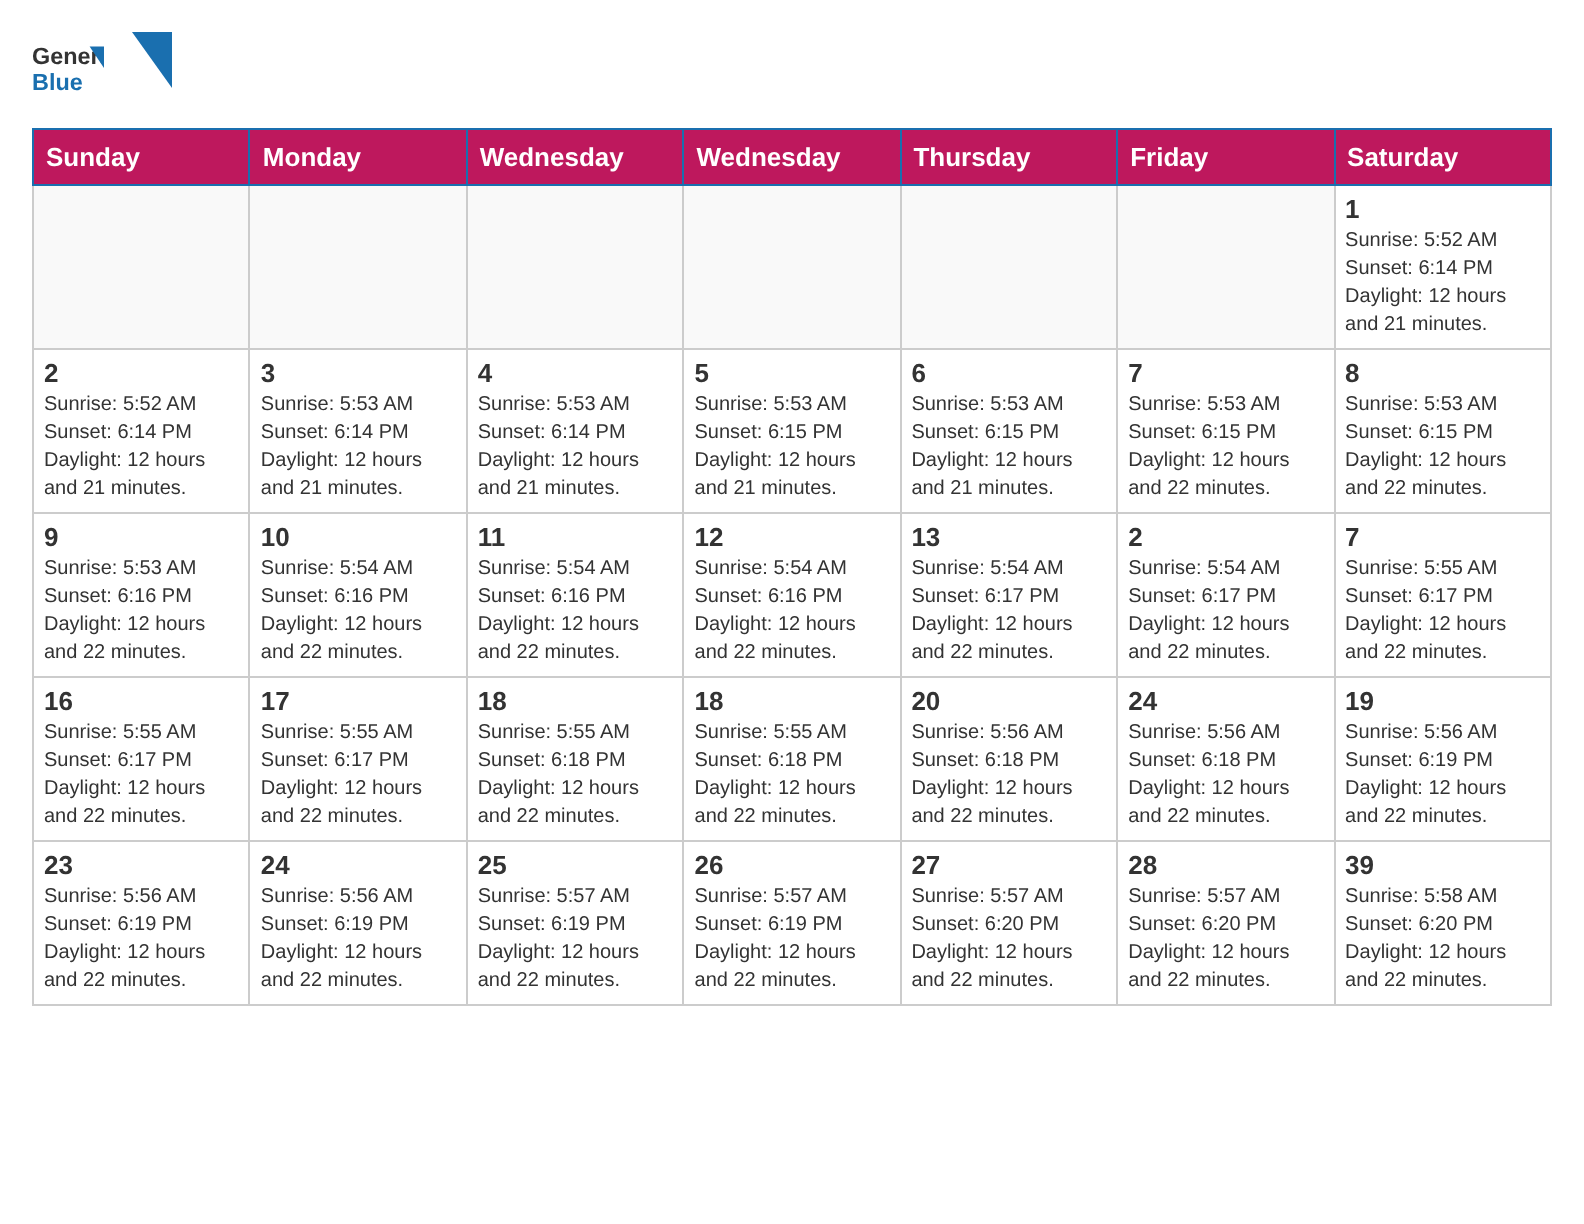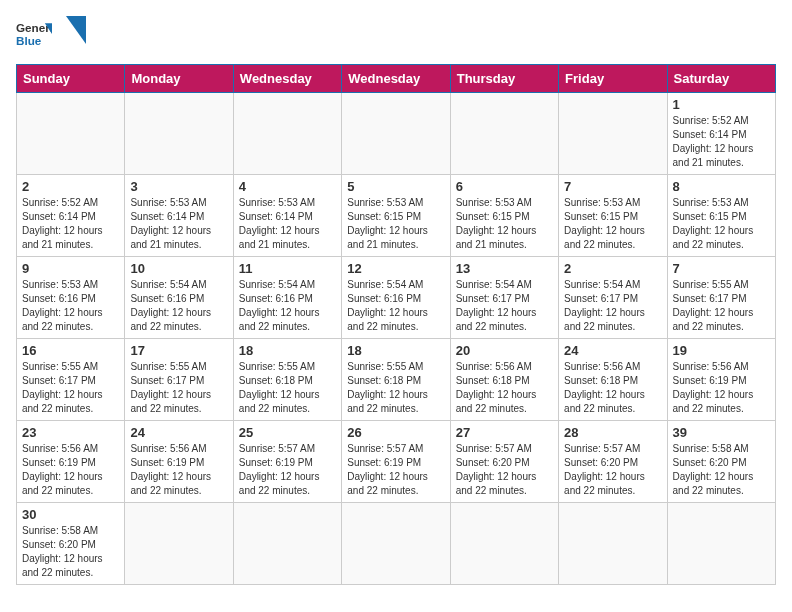--- a/index.html
+++ b/index.html
@@ -298,28 +298,14 @@
 Sunset: 6:20 PM
 Daylight: 12 hours and 22 minutes.</div>
         </td>
         <td>
           <span class="day-number">39</span>
           <div class="day-info" style="white-space: pre-line;">Sunrise: 5:58 AM
 Sunset: 6:20 PM
 Daylight: 12 hours and 22 minutes.</div>
         </td>
       </tr>
-      <tr class="last-row">
-        <td>
-          <span class="day-number">30</span>
-          <div class="day-info" style="white-space: pre-line;">Sunrise: 5:58 AM
-Sunset: 6:20 PM
-Daylight: 12 hours and 22 minutes.</div>
-        </td>
-        <td class="empty-cell"></td>
-        <td class="empty-cell"></td>
-        <td class="empty-cell"></td>
-        <td class="empty-cell"></td>
-        <td class="empty-cell"></td>
-        <td class="empty-cell"></td>
-      </tr>
     </tbody>
 </table>
 
 </body></html>

